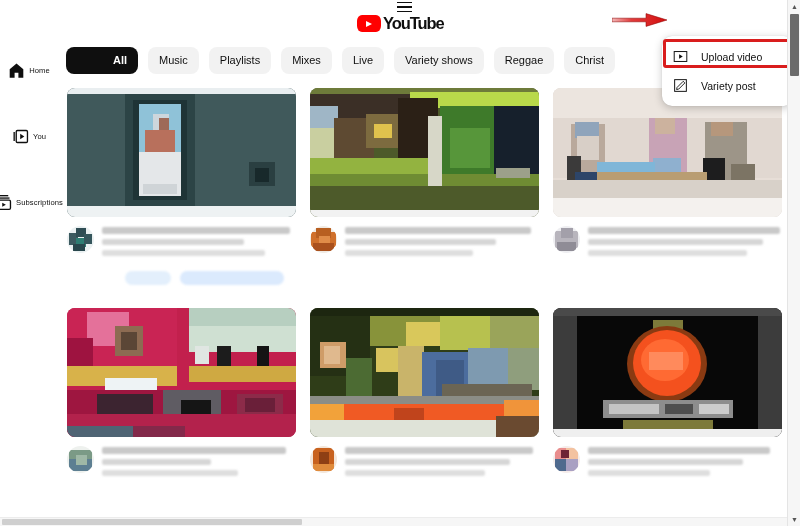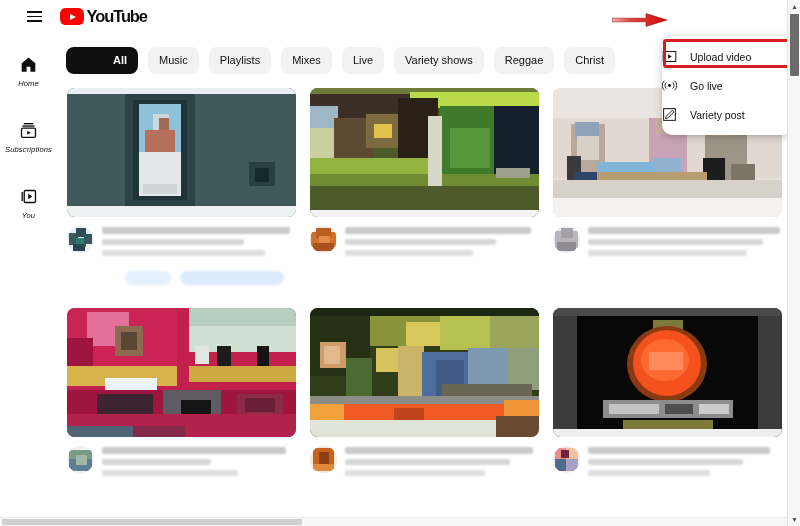--- a/index.html
+++ b/index.html
@@ -7,21 +7,21 @@
   body {
     font-family: "Liberation Sans", sans-serif;
     background:#fff;
     color:#0f0f0f;
     position:relative;
   }
 
   
   .topbar{
     position:absolute; left:0; top:0; width:787px; height:33px;
-    display:flex; align-items:center; background:#fff; z-index:40;
+    display:flex; align-items:center; background:#fff; z-index:40;flex-direction:column;
   }
   .hamburger{ width:26px; height:26px; margin-left:21px; display:flex;
     flex-direction:column; justify-content:center; align-items:center; gap:3px; cursor:pointer;}
   .hamburger i{ display:block; width:15px; height:1.6px; background:#0f0f0f;}
   .brand{ display:flex; align-items:center; margin-left:13px; cursor:pointer;}
   .yt-play{ width:24px; height:17px; background:#ff0000; border-radius:5px/6px;
     display:flex; align-items:center; justify-content:center;}
   .yt-play::after{ content:""; display:block; width:0; height:0;
     border-left:6px solid #fff; border-top:3.6px solid transparent; border-bottom:3.6px solid transparent;
     margin-left:1.5px;}
@@ -56,22 +56,22 @@
   .avatar .dark{ position:absolute; left:1px; top:10px; width:8px; height:15px;
     background:#3a3027; border-radius:40% 10% 0 0;}
   .avatar .body{ position:absolute; left:2px; bottom:0; width:22px; height:7px;
     background:#8a7f70;}
 
   
   .arrow{ position:absolute; left:612px; top:13px; width:56px; height:14px; z-index:60; }
 
   
   .sidebar{ position:absolute; left:0; top:33px; width:57px; height:493px; background:#fff; z-index:30;}
-  .side-item{ width:57px; height:57px; margin-top:9px; display:flex; flex-direction:column;
-    align-items:center; justify-content:center; cursor:pointer; gap:3px;font-style:italic;}
+  .side-item{ width:57px; height:57px; margin-top:9px; display:flex; 
+    align-items:center; justify-content:center; cursor:pointer; gap:3px;}
   .side-item .ico{ height:22px; display:flex; align-items:center; justify-content:center;}
   .side-item .lbl{ font-size:7.6px; color:#0f0f0f; letter-spacing:.1px;}
 
   
   .chiprow{ position:absolute; left:66px; top:46px; height:28px; display:flex; align-items:center;
     gap:10px; z-index:20; }
   .chip{ height:27px; padding:0 11px; border-radius:8px; background:#f2f2f2; color:#0f0f0f;
     font-size:11px; display:flex; align-items:center; white-space:nowrap; cursor:pointer;}
   .chip.active{ background:#0f0f0f; color:#fff; font-weight:bold;padding-left:47px;}
 
@@ -92,21 +92,21 @@
   .cta{ display:flex; gap:9px; margin-top:10px; margin-left:58px;}
   .cta .b{ height:14px; border-radius:7px; background:#e3effc; filter:blur(1.2px);}
 
   
   .menu{
     position:absolute; left:662px; top:36px; width:132px; padding:6px 0 6px 0;
     background:#fff; border-radius:10px;
     box-shadow:0 2px 9px rgba(0,0,0,.22), 0 0 1px rgba(0,0,0,.18);
     z-index:70;
   }
-  .mi{ height:29px; display:flex; align-items:center; gap:13px; cursor:pointer;
+  .mi{ height:29px; display:flex; align-items:center; padding-left:11px; gap:13px; cursor:pointer;
     font-size:10.5px; color:#0f0f0f;}
   .mi .mico{ width:15px; height:15px; display:flex; align-items:center; justify-content:center; flex:none;}
   .hl-box{
     position:absolute; left:663px; top:39px; width:132px; height:29px;
     border:3px solid #d91d1d; border-radius:3px; z-index:80; pointer-events:none;
   }
 
   
   .vscroll{ position:absolute; right:0; top:0; width:13px; height:526px; background:#f6f6f6;
     border-left:1px solid #e4e4e4; z-index:90;}
@@ -199,38 +199,38 @@
           <path d="M12 3.2 3.4 10.3V21h6.2v-6.1h4.8V21H20.6V10.3z" fill="#0f0f0f"></path>
         </svg>
     </span>
     <span class="lbl">Home</span>
   </div>
 
 
   <div class="side-item">
     <span class="ico">
       <svg width="19" height="19" viewBox="0 0 24 24">
+        <rect x="6.6" y="4.4" width="14.2" height="15.2" rx="1.5" fill="none" stroke="#0f0f0f" stroke-width="1.7"></rect>
+        <line x1="4" y1="6.4" x2="4" y2="17.6" stroke="#0f0f0f" stroke-width="1.7"></line>
+        <path d="M11.6 8.6 16.8 12 11.6 15.4z" fill="#0f0f0f"></path>
+      </svg>
+    </span>
+    <span class="lbl">You</span>
+  </div>
+
+  <div class="side-item">
+    <span class="ico">
+      <svg width="19" height="19" viewBox="0 0 24 24">
         <line x1="6" y1="3.4" x2="18" y2="3.4" stroke="#0f0f0f" stroke-width="1.7"></line>
         <line x1="4.4" y1="6.4" x2="19.6" y2="6.4" stroke="#0f0f0f" stroke-width="1.7"></line>
         <rect x="3.2" y="9" width="17.6" height="11.6" rx="1.6" fill="none" stroke="#0f0f0f" stroke-width="1.7"></rect>
         <path d="M10.4 12.2 15 14.8 10.4 17.4z" fill="#0f0f0f"></path>
       </svg>
     </span>
     <span class="lbl">Subscriptions</span>
-  </div>
-
-  <div class="side-item">
-    <span class="ico">
-      <svg width="19" height="19" viewBox="0 0 24 24">
-        <rect x="6.6" y="4.4" width="14.2" height="15.2" rx="1.5" fill="none" stroke="#0f0f0f" stroke-width="1.7"></rect>
-        <line x1="4" y1="6.4" x2="4" y2="17.6" stroke="#0f0f0f" stroke-width="1.7"></line>
-        <path d="M11.6 8.6 16.8 12 11.6 15.4z" fill="#0f0f0f"></path>
-      </svg>
-    </span>
-    <span class="lbl">You</span>
   </div>
 </div>
 
 <div class="chiprow">
   <div class="chip active">All</div>
   <div class="chip">Music</div>
   <div class="chip">Playlists</div>
   <div class="chip">Mixes</div>
   <div class="chip">Live</div>
   <div class="chip">Variety shows</div>
@@ -506,32 +506,20 @@
   <div class="mi">
     <span class="mico">
       <svg width="15" height="15" viewBox="0 0 20 20">
         <rect x="1.6" y="3.4" width="16.8" height="13.2" fill="none" stroke="#0f0f0f" stroke-width="1.3"></rect>
         <path d="M8.2 7 13 10 8.2 13z" fill="#0f0f0f"></path>
       </svg>
     </span>
     <span>Upload video</span>
   </div>
 
-  <div class="mi">
-    <span class="mico">
-      <svg width="17" height="15" viewBox="0 0 22 20">
-        <circle cx="11" cy="10" r="2.1" fill="#0f0f0f"></circle>
-        <path d="M6.4 5.4a6.3 6.3 0 0 0 0 9.2" fill="none" stroke="#0f0f0f" stroke-width="1.3"></path>
-        <path d="M15.6 5.4a6.3 6.3 0 0 1 0 9.2" fill="none" stroke="#0f0f0f" stroke-width="1.3"></path>
-        <path d="M3.4 3a9.6 9.6 0 0 0 0 14" fill="none" stroke="#0f0f0f" stroke-width="1.3"></path>
-        <path d="M18.6 3a9.6 9.6 0 0 1 0 14" fill="none" stroke="#0f0f0f" stroke-width="1.3"></path>
-      </svg>
-    </span>
-    <span>Go live</span>
-  </div>
 
   <div class="mi">
     <span class="mico">
       <svg width="15" height="15" viewBox="0 0 20 20">
         <rect x="2.2" y="2.2" width="15.6" height="15.6" fill="none" stroke="#0f0f0f" stroke-width="1.3"></rect>
         <path d="M13.6 4.4 15.8 6.6 7.6 14.8 4.8 15.4 5.4 12.6z" fill="none" stroke="#0f0f0f" stroke-width="1.2"></path>
       </svg>
     </span>
     <span>Variety post</span>
   </div>

